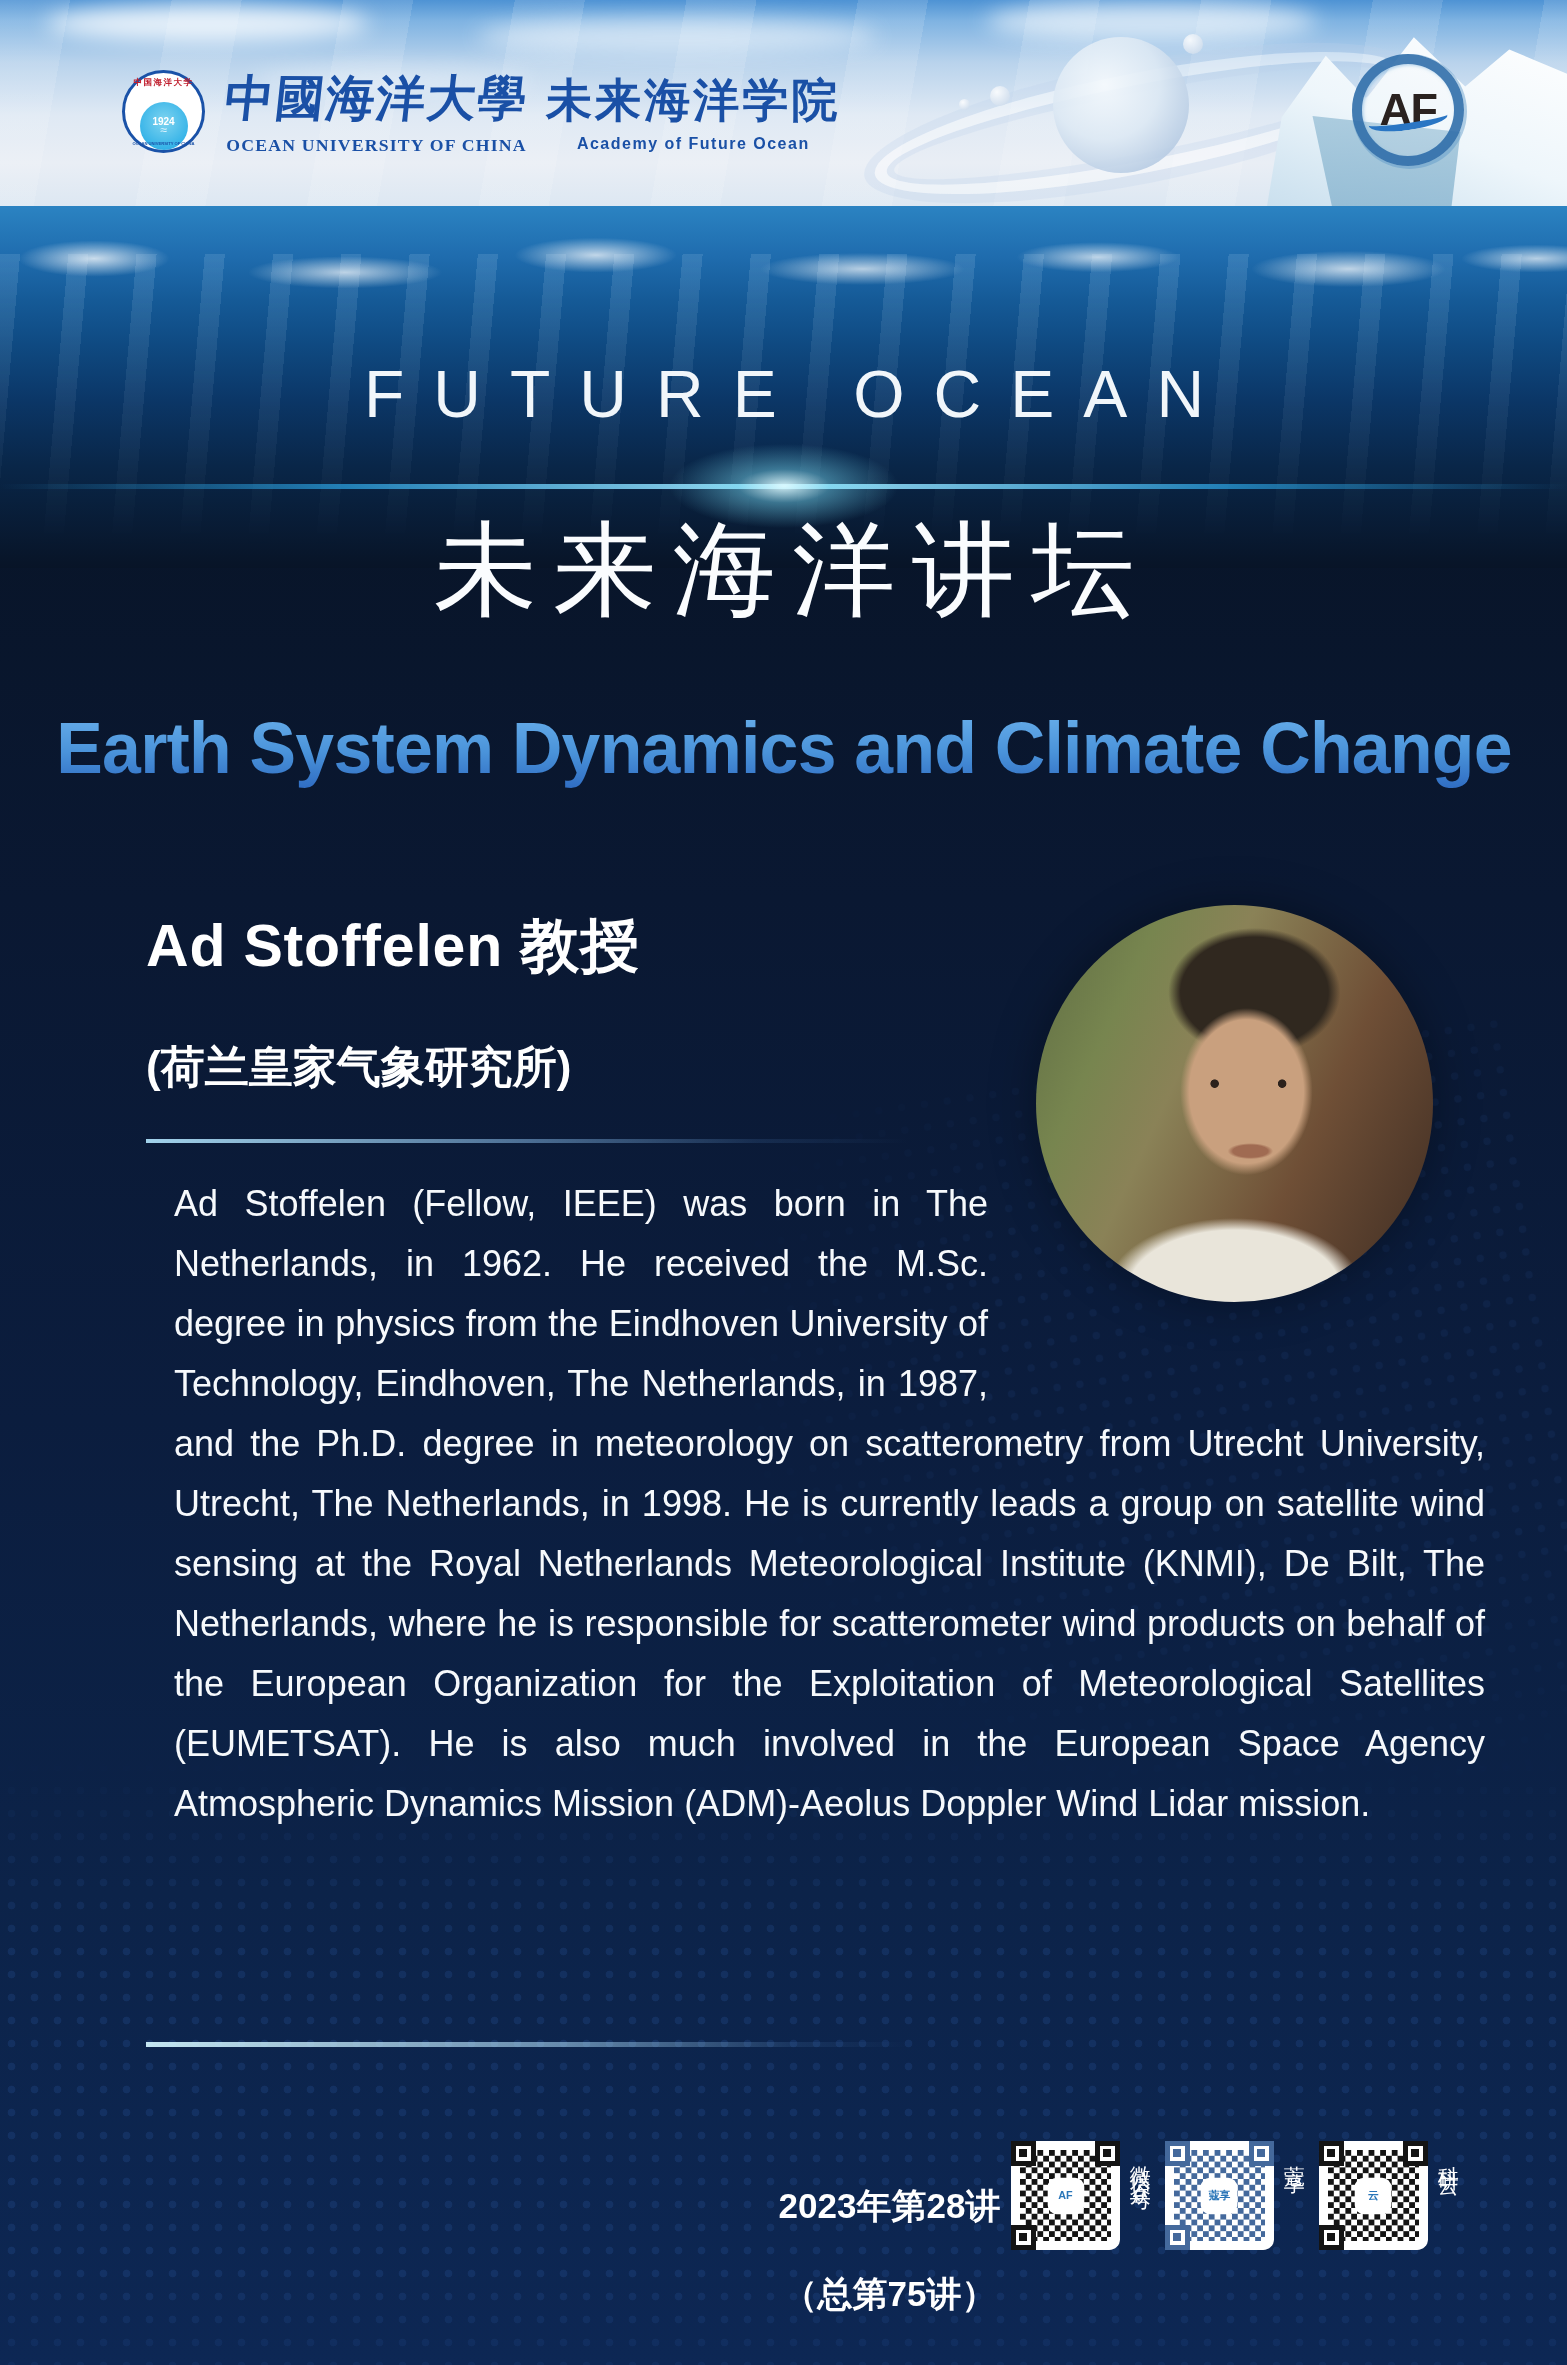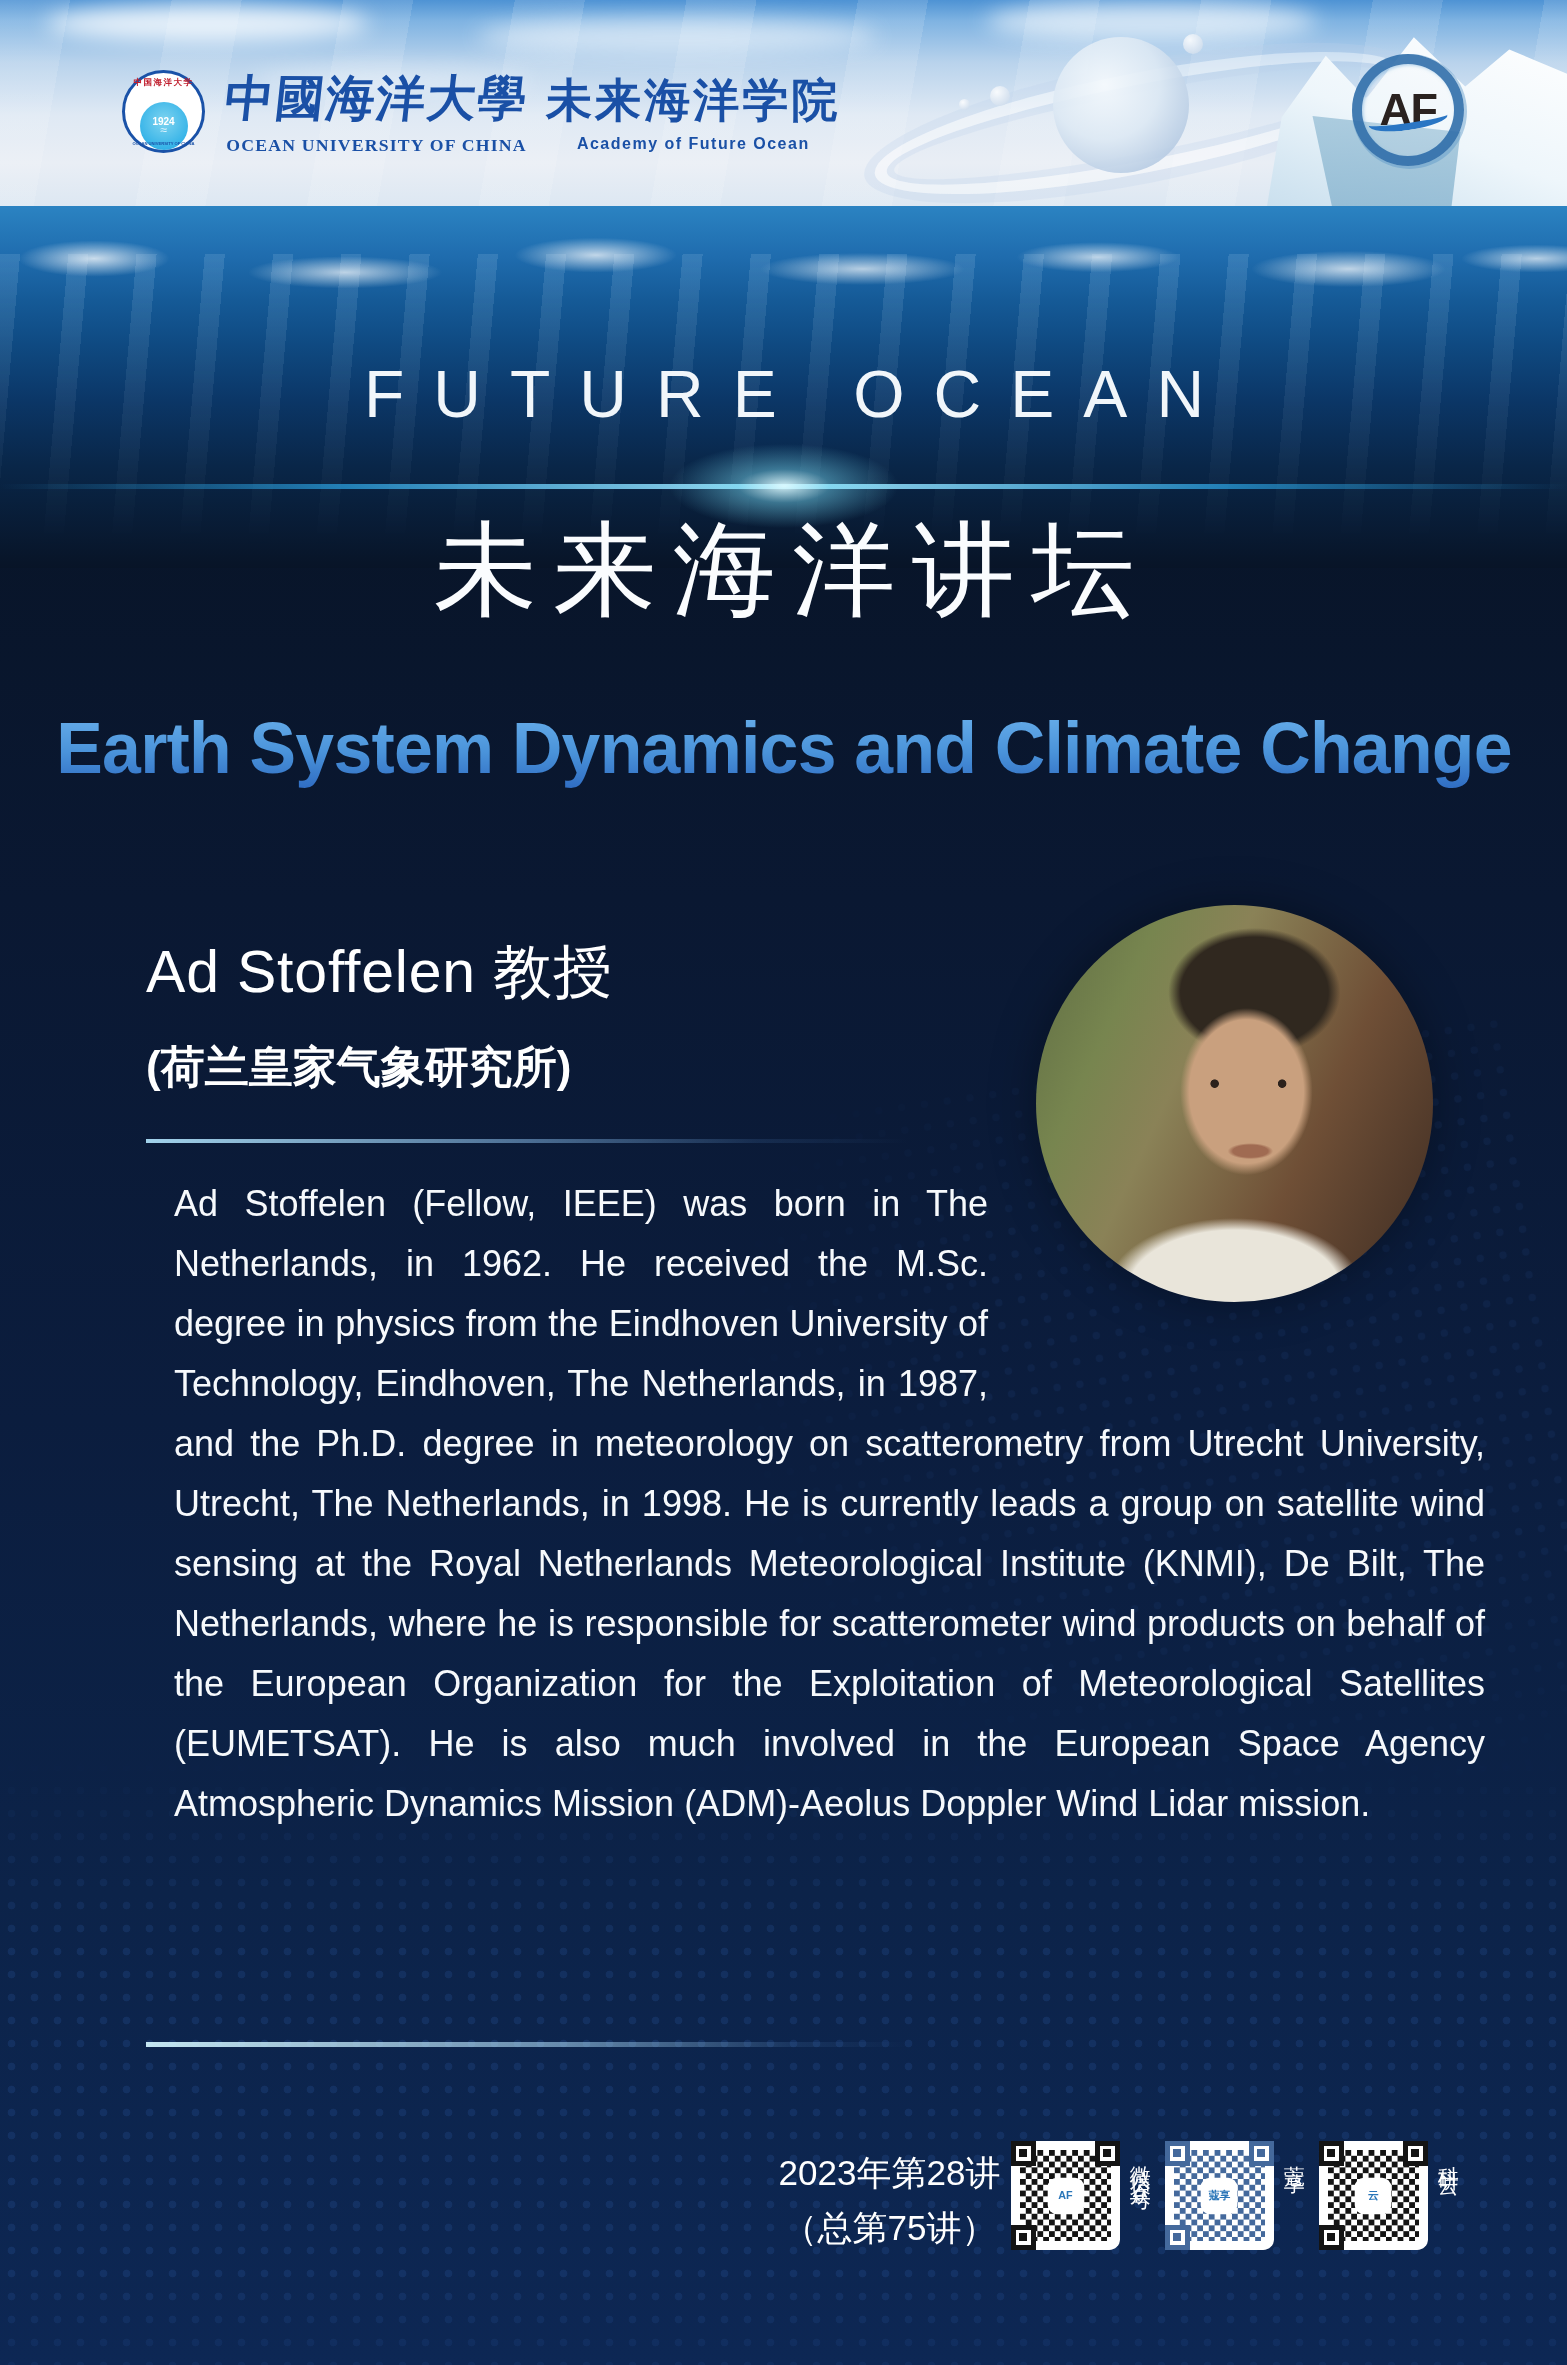--- a/index.html
+++ b/index.html
@@ -93,42 +93,42 @@
   .photo{ position:absolute; left:1036px; top:905px; width:397px; height:397px; border-radius:50%; overflow:hidden;
     background:
       radial-gradient(circle 7.7px at 45% 45%, #2c221c 0 50%, rgba(0,0,0,0) 60%),
       radial-gradient(circle 7.7px at 62% 45%, #2c221c 0 50%, rgba(0,0,0,0) 60%),
       radial-gradient(ellipse 35px 12.3px at 54% 62%, #a06b52 0 50%, rgba(0,0,0,0) 65%),
       radial-gradient(ellipse 92px 116px at 53% 47%, #c9a07e 0 62%, rgba(201,160,126,0) 72%),
       radial-gradient(ellipse 123px 92px at 55% 22%, #30281f 0 60%, rgba(48,40,31,0) 70%),
       radial-gradient(ellipse 177px 100px at 50% 97%, #e9e5da 0 60%, rgba(233,229,218,0) 72%),
       linear-gradient(115deg, #5d6b42 0%, #77854f 22%, #8a8257 38%, #6f4f36 66%, #3c2b22 100%);
     box-shadow:0 0 46px rgba(0,0,0,.35); }
-  .speaker-name{ position:absolute; left:146px; top:933px; font-size:59px; font-weight:400; color:#fff; letter-spacing:0.8px;}
+  .speaker-name{ position:absolute; left:146px; top:907px; font-size:59px; font-weight:700; color:#fff; letter-spacing:0.8px;}
   .speaker-affil{ position:absolute; left:146px; top:1038px; font-size:44px; font-weight:600; color:#fff; }
   .divider{ position:absolute; left:146px; height:3.9px; width:762px;
     background:linear-gradient(90deg, rgba(170,220,245,.95) 0%, rgba(130,180,225,.55) 50%, rgba(80,130,190,.18) 80%, rgba(80,130,190,0) 100%); }
   .divider-1{ top:1139px; }
   .divider-2{ top:2042px; height:5.4px;
     background:linear-gradient(90deg, rgba(205,240,250,.95) 0%, rgba(160,205,235,.6) 55%, rgba(90,140,195,.15) 85%, rgba(90,140,195,0) 100%); }
   .bio{ position:absolute; left:146px; top:1174px; width:1311px; font-size:36px; line-height:60px;
     text-align:justify; text-align-last:left; color:#f6f9fc; font-weight:400;margin-left:28px; }
   .bio-spacer{ float:right; width:497px; height:181px; }
 
   
   .info{ position:absolute; left:116px; top:2122px; }
   .info-row{ display:flex; align-items:center; height:60px; }
   .drop{ width:31px; height:31px; border-radius:0 50% 50% 50%; transform:rotate(45deg) scaleY(1.15);
     background:linear-gradient(135deg,#e8f6fd 0%, #b5dcf2 40%, #6aaede 100%); margin-right:9.2px; }
   .info-text{ margin-left:68px; font-size:35px; color:#fff; font-weight:500; letter-spacing:0.8px; white-space:nowrap; }
   .info-row .drop{ position:absolute; left:0; }
   .info-row:nth-child(2) .drop{ width:34px; height:34px; }
 
   .lecture-no{ position:absolute; left:774px; top:2145px; width:231px; text-align:center; color:#fff; }
-  .lecture-no div{ font-size:35px; font-weight:400; line-height:55px; white-space:nowrap; }
+  .lecture-no div{ font-size:35px; font-weight:700; line-height:55px; white-space:nowrap;margin-top:33px; }
   .qr-row{ position:absolute; left:1011px; top:2141px; display:flex; }
   .qr-item{ display:flex; align-items:flex-start; margin-right:10.8px; }
   .qr-box{ position:relative; width:109px; height:109px; background:#fff; border-radius:10.8px; padding:9.2px; }
   .qr-pat{ position:relative; width:100%; height:100%;
     background:repeating-conic-gradient(#141414 0% 25%, #ffffff 0% 50%); background-size:11.6px 11.6px; }
   .qr-blue .qr-pat{ background:repeating-conic-gradient(#44699c 0% 25%, #ffffff 0% 50%); background-size:11.6px 11.6px; }
   .finder{ position:absolute; width:25px; height:25px; border:5.4px solid #141414; background:#fff; }
   .qr-blue .finder{ border-color:#44699c; }
   .finder::after{ content:""; position:absolute; left:3.1px; top:3.1px; width:7.7px; height:7.7px; background:#141414; }
   .qr-blue .finder::after{ background:#44699c; }

